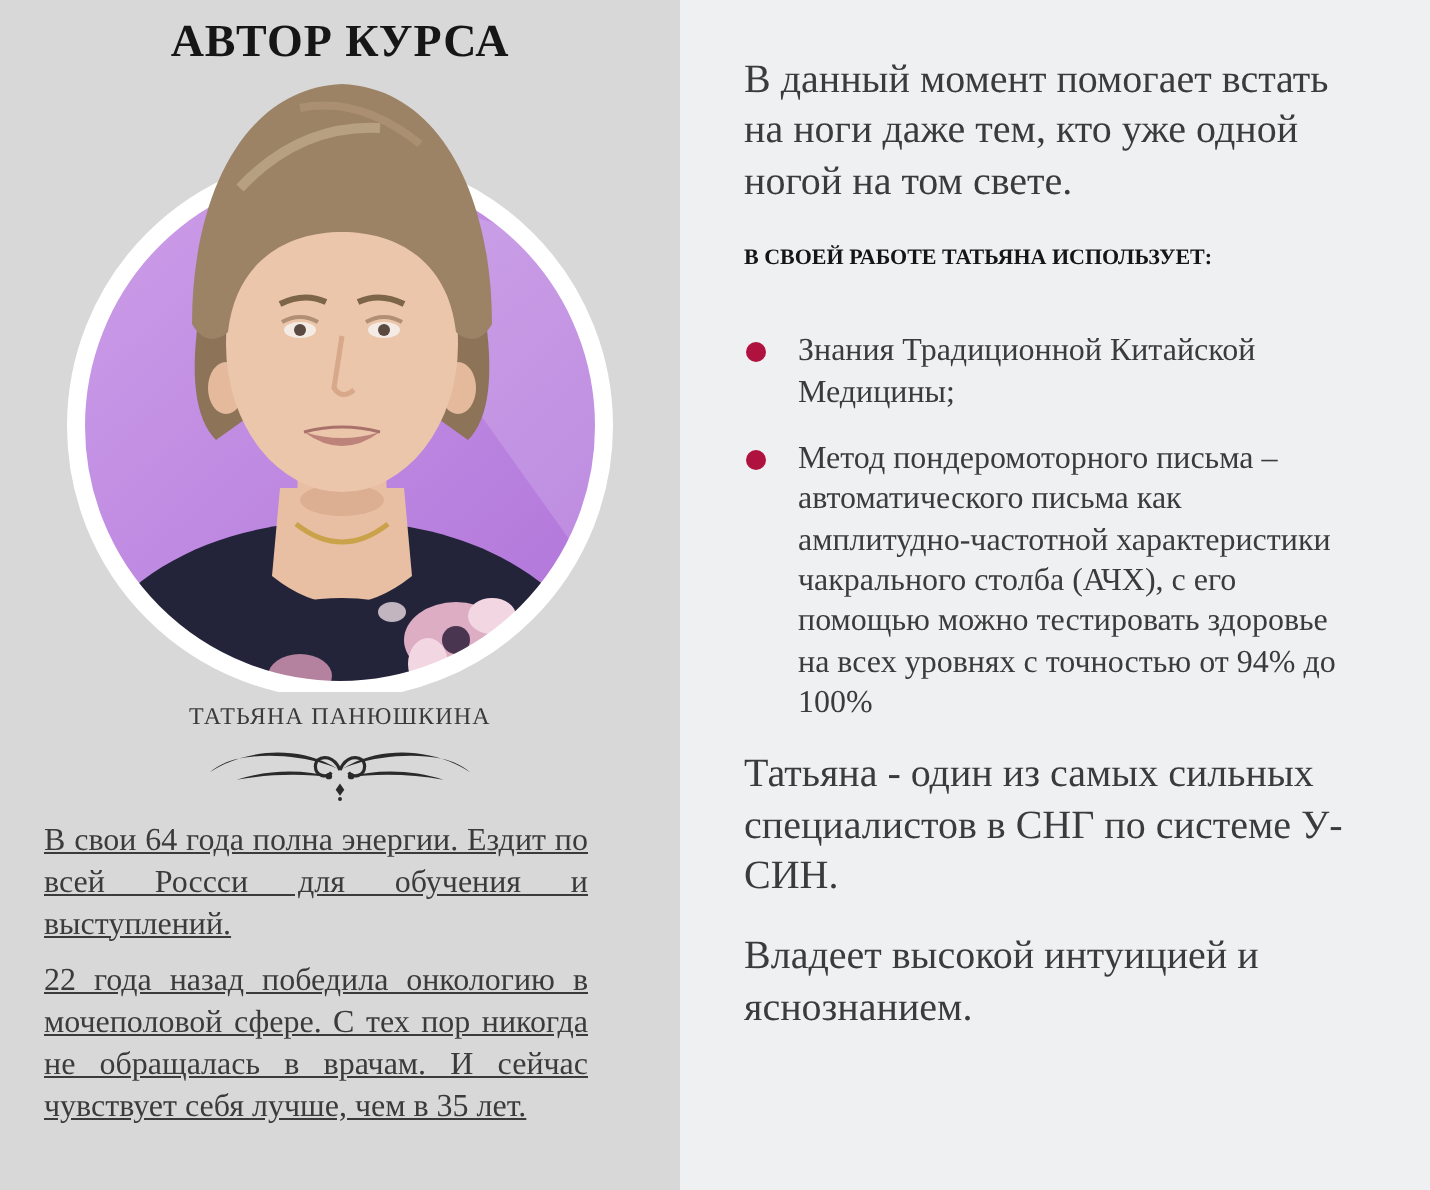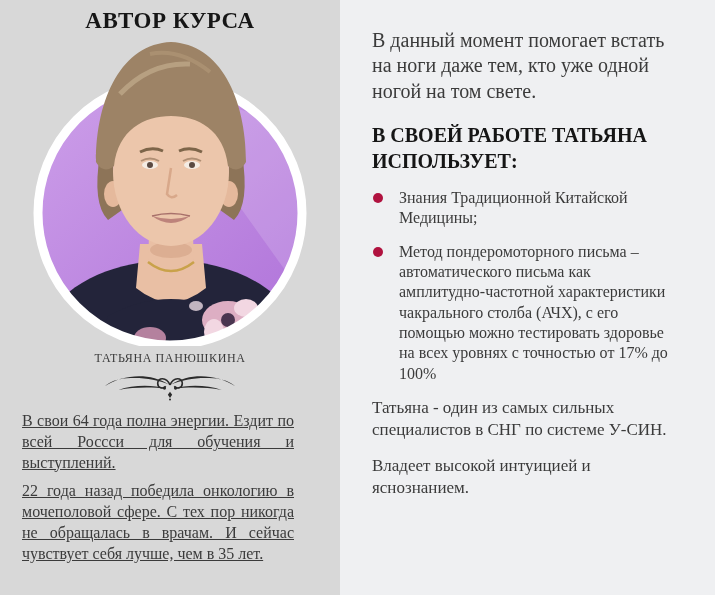--- a/index.html
+++ b/index.html
@@ -23,33 +23,33 @@
   }
   .flourish{display:block;margin:3px auto 0;}
   .bio{
     padding:10px 46px 0 22px;text-align:justify;
     font-size:16px;line-height:1.3;color:var(--text,#3b3b3b);text-decoration:underline;
   }
   .bio p{margin:0 0 8px;}
   .right-col{flex:1;padding:28px 43px 0 32px;color:var(--text,#3b3b3b);}
   .intro{margin:0 0 18px;font-size:20px;line-height:1.27;}
   .section-heading{
-    font-size:20px;font-weight:bold;color:#151515;
-    margin:0 0 14px;line-height:1.3;
+    font-size:11px;font-weight:bold;color:#151515;
+    margin:0 0 30px;line-height:1.3;
   }
   .skills{list-style:none;margin:0 0 0;padding:0;}
   .skills li{
     position:relative;padding-left:27px;margin-bottom:13px;
     font-size:16px;line-height:1.27;
   }
   .dot{
     position:absolute;left:1px;top:5px;width:10px;height:10px;
     border-radius:50%;background:var(--bullet,#b0123f);
   }
-  .outro{margin:0 0 15px;font-size:17px;line-height:1.27;}
+  .outro{margin:0 0 15px;font-size:20px;line-height:1.27;}
 </style>
 </head>
 <body>
 
 <div class="page">
 
   <aside class="left-col">
     <h1 class="page-title">АВТОР КУРСА</h1>
 
     <div>
@@ -146,21 +146,21 @@
 
     <h2 class="section-heading">В СВОЕЙ РАБОТЕ ТАТЬЯНА ИСПОЛЬЗУЕТ:</h2>
 
     <ul class="skills">
       <li>
         <span class="dot"></span>
         <span>Знания Традиционной Китайской Медицины;</span>
       </li>
       <li>
         <span class="dot"></span>
-        <span>Метод пондеромоторного письма – автоматического письма как амплитудно-частотной характеристики чакрального столба (АЧХ), с его помощью можно тестировать здоровье на всех уровнях с точностью от 17% до 100%</span>
+        <span>Метод пондеромоторного письма – автоматического письма как амплитудно-частотной характеристики чакрального столба (АЧХ), с его помощью можно тестировать здоровье на всех уровнях с точностью от 94% до 100%</span>
       </li>
     </ul>
 
     <p class="outro">Татьяна - один из самых сильных специалистов в СНГ по системе У-СИН.</p>
     <p class="outro">Владеет высокой интуицией и яснознанием.</p>
   </main>
 
 </div>
 
 </body></html>

